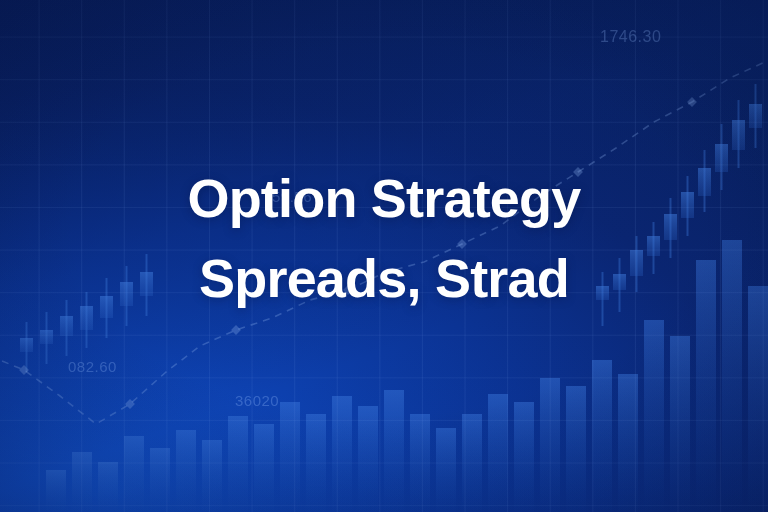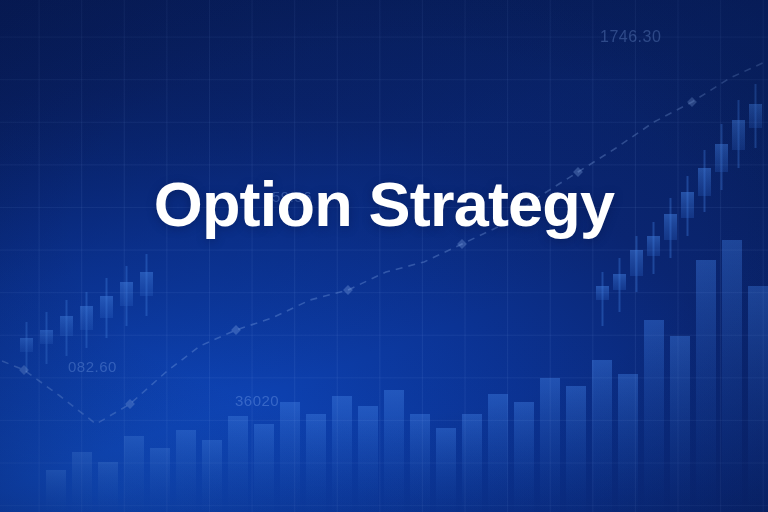--- a/index.html
+++ b/index.html
@@ -66,21 +66,21 @@
   
   .headline {
     position: absolute;
     left: 0;
     right: 0;
     top: 122px;
     text-align: center;
     color: #ffffff;
     font-family: "Liberation Sans", sans-serif;
     font-weight: 700;
-    font-size: 63px;
+    font-size: 54px;
     line-height: 80px;
     letter-spacing: -0.8px;
     text-shadow: 0 2px 10px rgba(4,18,60,0.35);
   }
   .headline .line { display: block; white-space: nowrap; }
 </style>
 </head>
 <body>
 
 <div id="stage">
@@ -193,15 +193,16 @@
       <div class="price-label" style="left: 600px; top: 28px; font-size: 16px;">1746.30</div>
       <div class="price-label" style="left: 272px; top: 188px; font-size: 15px;">59.56</div>
       <div class="price-label" style="left: 68px; top: 358px; font-size: 15px;">082.60</div>
       <div class="price-label" style="left: 235px; top: 392px; font-size: 15px;">36020</div>
     </div>
 
   <div class="bg-vignette"></div>
 
   <h1 class="headline">
     <span class="line">Option Strategy</span>
+    <span class="line">Spreads, Strad</span>
   </h1>
 
 </div>
 
 </body></html>

